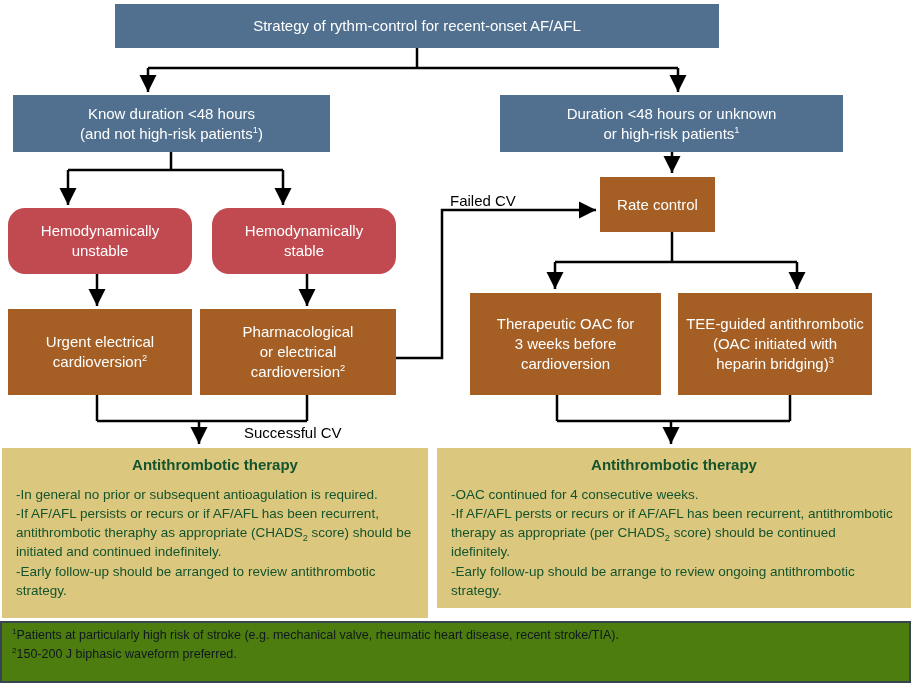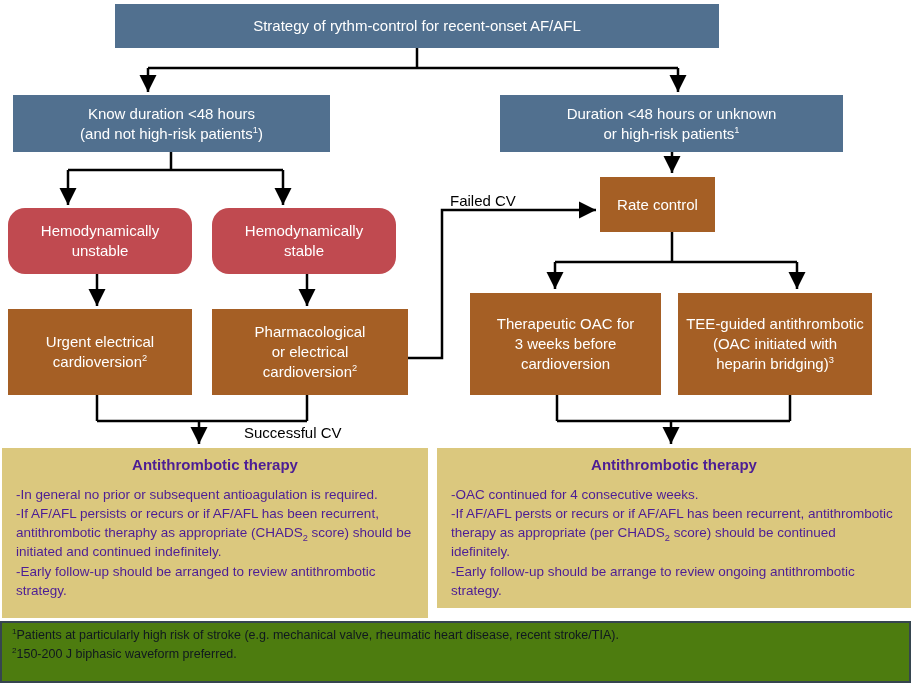--- a/index.html
+++ b/index.html
@@ -15,21 +15,21 @@
   }
   .steel{background:#51708f;}
   .red{background:#c04a50;border-radius:17px;}
   .brown{background:#a55f25;}
   .box sup{font-size:0.62em;line-height:0;}
   .edge-label{
     position:absolute;z-index:2;color:#000000;font-size:15px;
     white-space:nowrap;
   }
   .tan{
-    position:absolute;z-index:2;background:#dbc87e;color:#4c1d95;
+    position:absolute;z-index:2;background:#dbc87e;color:#14532d;
     box-sizing:border-box;padding:6px 14px 4px 14px;
   }
   .tan .hdr{text-align:center;font-weight:bold;font-size:15px;margin:2px 0 12px 0;}
   .tan .bullet{font-size:13.5px;line-height:1.42;}
   .tan sub{font-size:0.68em;line-height:0;}
   .footer{
     position:absolute;z-index:2;left:0;top:621px;width:911px;height:62px;
     background:#4d7c0f;border:2px solid #36454f;box-sizing:border-box;
     color:#10181f;padding:3px 10px;font-size:12.5px;line-height:1.5;
   }
@@ -110,21 +110,21 @@
     <div>stable</div>
   </div>
 
   <div class="box brown" style="left:8px;top:309px;width:184px;height:86px;">
     <div>Urgent electrical</div>
     <div>
       <span>cardioversion</span><sup>2</sup>
     </div>
   </div>
 
-  <div class="box brown" style="left:200px;top:309px;width:196px;height:86px;margin-left:12px;">
+  <div class="box brown" style="left:200px;top:309px;width:196px;height:86px;">
     <div>Pharmacological</div>
     <div>or electrical</div>
     <div>
       <span>cardioversion</span><sup>2</sup>
     </div>
   </div>
 
   <div class="box brown" style="left:600px;top:177px;width:115px;height:55px;">
     <div>Rate control</div>
   </div>

